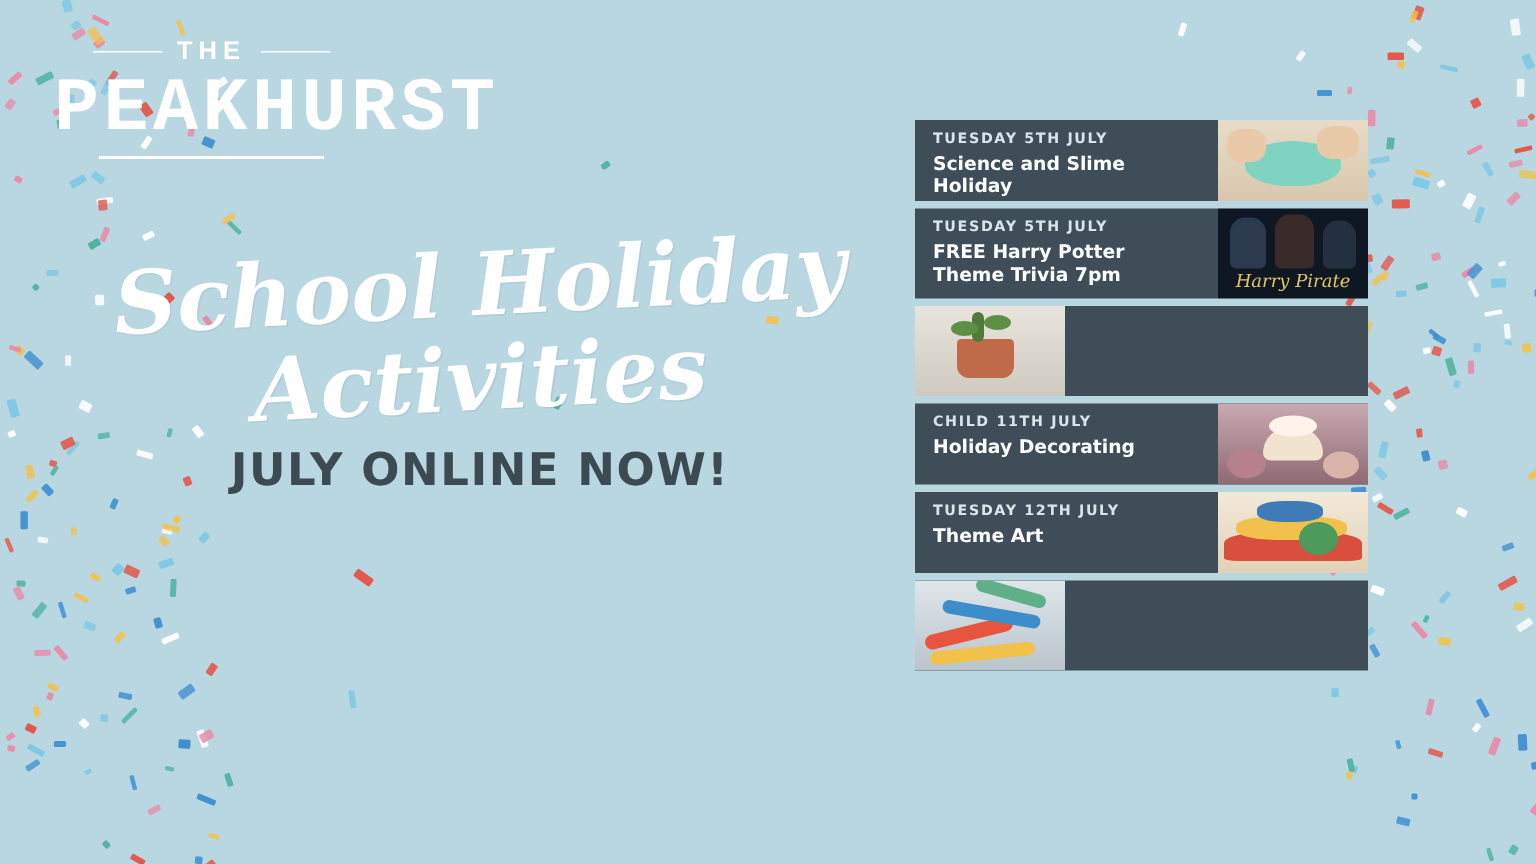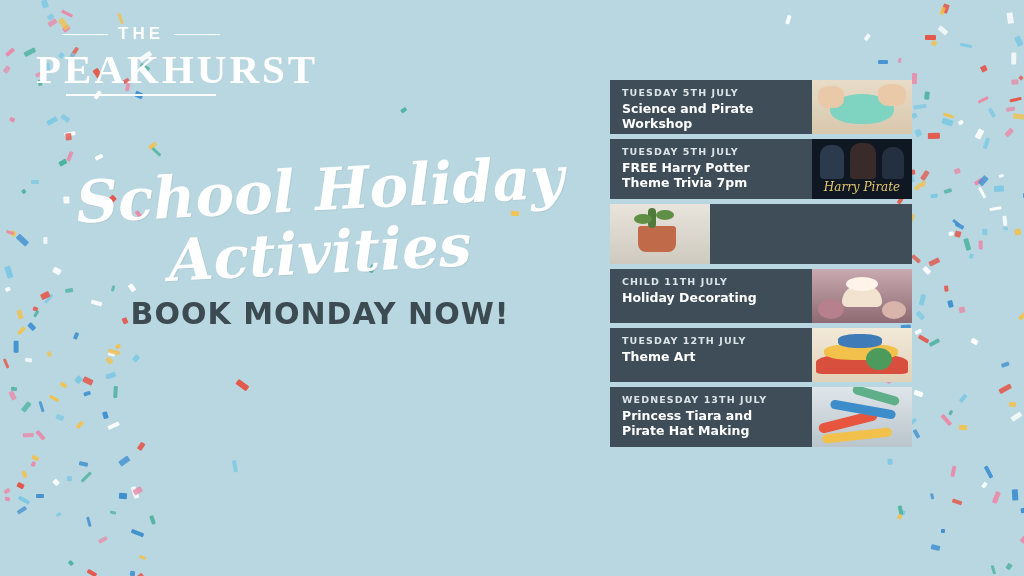--- a/index.html
+++ b/index.html
@@ -47,26 +47,26 @@
     letter-spacing: 4px;
     font-weight: bold;
   }
   .logo-the .rule {
     display: block;
     height: 1px;
     width: 46px;
     background: #ffffff;
   }
   .logo-main {
-    font-size: 41px;
+    font-size: 50px;
     letter-spacing: 3px;
     font-weight: bold;
     line-height: 1.05;
     margin-top: 4px;
-    font-family: Liberation Serif, serif;
+    font-family: Liberation Mono, monospace;
   }
   .logo-underline {
     width: 150px;
     height: 2px;
     background: #ffffff;
     margin: 3px auto 0;
   }
 
   
   .headline {
@@ -450,28 +450,28 @@
       <span>THE</span>
       <span class="rule"></span>
     </div>
     <div class="logo-main">PEAKHURST</div>
     <div class="logo-underline"></div>
   </div>
 
   <div class="headline">
     <div class="script script-line1">School Holiday</div>
     <div class="script script-line2">Activities</div>
-    <div class="cta-line">BOOK MONDAY NOW!</div>
+    <div class="cta-line">JULY ONLINE NOW!</div>
   </div>
 
   <div class="schedule" id="schedule">
       <div class="event">
         <div class="event-text">
           <div class="event-date">TUESDAY 5TH JULY</div>
-          <div class="event-title">Science and Pirate Workshop</div>
+          <div class="event-title">Science and Slime Holiday</div>
         </div>
         <div class="event-thumb">
           <div class="thumb-art t-slime">
             <span class="a"></span>
             <span class="b"></span>
             <span class="c"></span>
             <span class="d"></span>
           </div>
         </div>
       </div>
@@ -521,24 +521,20 @@
         <div class="event-thumb">
           <div class="thumb-art t-sand">
             <span class="a"></span>
             <span class="b"></span>
             <span class="c"></span>
             <span class="d"></span>
           </div>
         </div>
       </div>
       <div class="event tall">
-        <div class="event-text">
-          <div class="event-date">WEDNESDAY 13TH JULY</div>
-          <div class="event-title">Princess Tiara and<br>Pirate Hat Making</div>
-        </div>
         <div class="event-thumb">
           <div class="thumb-art t-craft">
             <span class="a"></span>
             <span class="b"></span>
             <span class="c"></span>
             <span class="d"></span>
           </div>
         </div>
       </div>
     </div>

